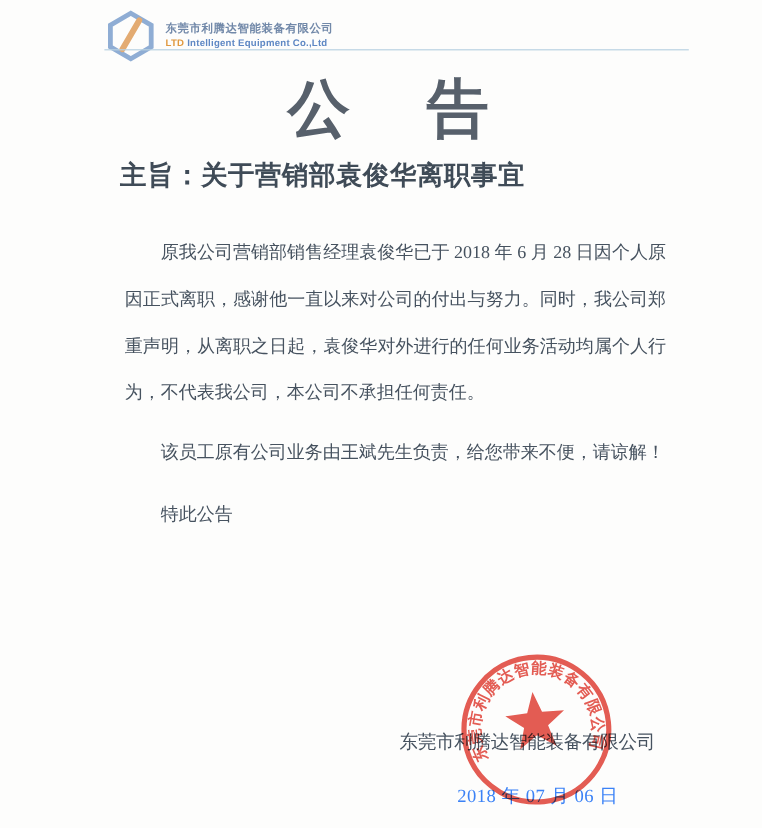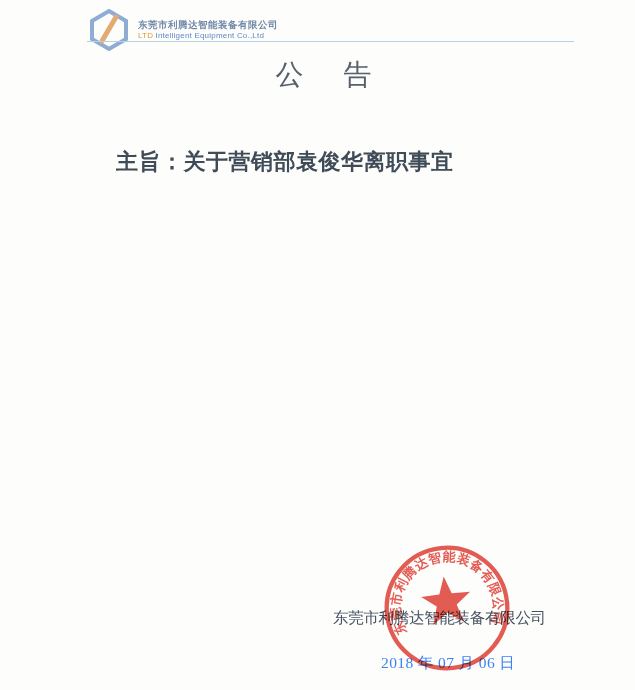--- a/index.html
+++ b/index.html
@@ -15,39 +15,39 @@
   
   .header{position:absolute;left:86px;top:8px;display:flex;align-items:center;}
   .logo{width:46px;height:44px;flex:0 0 auto;}
   .header-names{margin-left:6px;display:flex;flex-direction:column;justify-content:center;}
   .company-cn{
     font-family:"Liberation Sans","DejaVu Sans",sans-serif;
     font-size:9.5px;font-weight:bold;color:#7289a9;letter-spacing:0.5px;line-height:12px;
   }
   .company-en{
     font-family:"Liberation Sans","DejaVu Sans",sans-serif;
-    font-size:8px;font-weight:normal;line-height:10px;letter-spacing:0.2px;
+    font-size:8px;font-weight:bold;line-height:10px;letter-spacing:0.2px;
   }
   .company-en .ltd{color:#e0993f;}
   .company-en .rest{color:#5f88c4;}
   .divider{
     position:absolute;left:87px;top:41px;width:487px;height:0;
     border-top:1.5px solid #b9d2e2;
   }
 
   
   .doc-title{
     position:absolute;left:0;top:56px;width:635px;
     margin:0;padding-left:18px;box-sizing:border-box;
     text-align:center;
-    font-size:28px;font-weight:normal;color:#57606b;
+    font-size:52px;font-weight:bold;color:#57606b;
     letter-spacing:6px;white-space:pre;
   }
   .doc-subject{
-    position:absolute;left:100px;top:131px;margin:16px;
+    position:absolute;left:100px;top:131px;margin:0;
     font-size:22px;font-weight:bold;color:#3f4b57;letter-spacing:0.5px;
   }
 
   
   .doc-body{
     position:absolute;left:104px;top:192px;width:451px;
     font-size:15px;line-height:39px;color:#46525f;
     text-align:justify;
   }
   .doc-body p{margin:0;text-indent:2em;}
@@ -88,20 +88,25 @@
       <span class="company-cn">东莞市利腾达智能装备有限公司</span>
       <span class="company-en"><span class="ltd">LTD</span><span class="rest"> Intelligent Equipment Co.,Ltd</span></span>
     </div>
   </div>
   <div class="divider"></div>
 
   <h1 class="doc-title">公　告</h1>
 
   <h2 class="doc-subject">主旨：关于营销部袁俊华离职事宜</h2>
 
+  <div class="doc-body">
+    <p class="para1">原我公司营销部销售经理袁俊华已于 2018 年 6 月 28 日因个人原因正式离职，感谢他一直以来对公司的付出与努力。同时，我公司郑重声明，从离职之日起，袁俊华对外进行的任何业务活动均属个人行为，不代表我公司，本公司不承担任何责任。</p>
+    <p class="para2">该员工原有公司业务由王斌先生负责，给您带来不便，请谅解！</p>
+    <p class="closing">特此公告</p>
+  </div>
 
   <div class="sig-company">东莞市利腾达智能装备有限公司</div>
   <div class="sig-date">2018 年 07 月 06 日</div>
 
   <svg class="stamp" viewBox="0 0 140 140" aria-hidden="true">
     <defs>
       <path id="sealArc" d="M 25.6 90.7 A 49 49 0 1 1 114.4 90.7" fill="none"></path>
     </defs>
     <circle cx="70" cy="70" r="63" fill="none" stroke-width="4.5" stroke="#e2463c"></circle>
     <polygon points="70,37 76.5,55.1 95.7,55.7 80.5,67.4 85.9,85.8 70,75 54.1,85.8 59.5,67.4 44.3,55.7 63.5,55.1" fill="#e2463c"></polygon>

